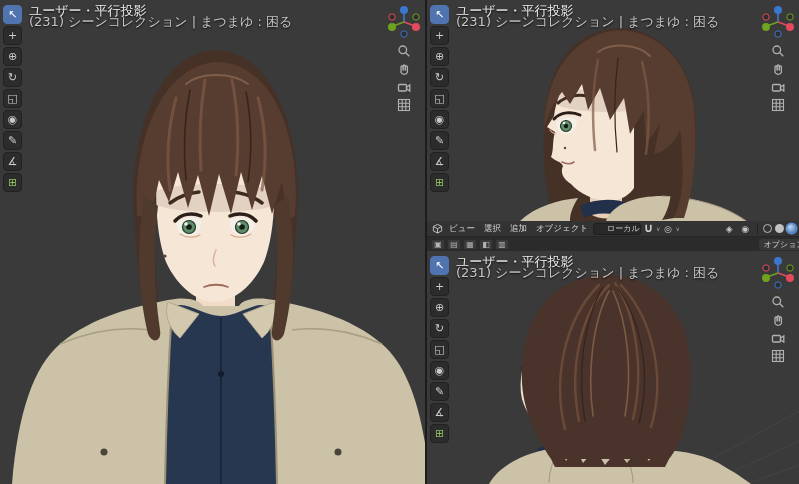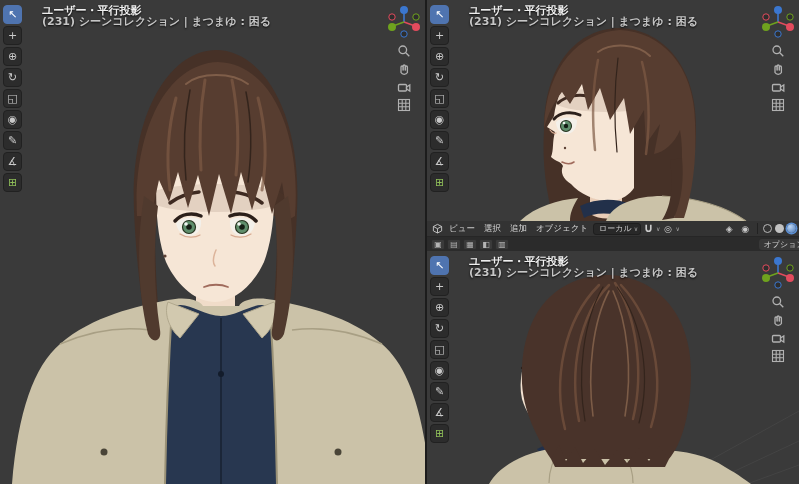--- a/index.html
+++ b/index.html
@@ -1,32 +1,32 @@
 <!DOCTYPE html>
 <html><head>
 <meta charset="utf-8">
 <style>
   html,body{margin:0;padding:0;background:#181818;font-family:"DejaVu Sans",sans-serif;}
   .app{position:relative;width:799px;height:484px;background:#1c1c1c;overflow:hidden;}
   .vp{position:absolute;background:#3a3a3a;overflow:hidden;}
   .vp-canvas{position:absolute;left:0;top:0;}
-  .vp-info{position:absolute;left:42px;top:5px;z-index:6;font-size:11px;line-height:11px;color:#efefef;text-shadow:0 1px 2px rgba(0,0,0,.85);pointer-events:none;font-weight:bold;}
+  .vp-info{position:absolute;left:29px;top:5px;z-index:6;font-size:13px;line-height:11px;color:#efefef;text-shadow:0 1px 2px rgba(0,0,0,.85);pointer-events:none;}
   .vp-info .l2{color:#c6c6c6;}
   .vp-toolbar{position:absolute;left:3px;top:5px;z-index:6;display:flex;flex-direction:column;gap:2px;}
   .tool-btn{width:19px;height:19px;border-radius:4px;background:rgba(43,43,43,.95);border:1px solid #212121;box-sizing:border-box;color:#c9c9c9;font-size:11px;line-height:1;display:flex;align-items:center;justify-content:center;cursor:pointer;}
   .tool-btn.active{background:#4f74b0;border-color:#4f74b0;color:#fff;}
   .tool-btn.green{color:#8fbf59;}
   .vp-nav{position:absolute;right:3px;top:4px;z-index:6;display:flex;flex-direction:column;align-items:center;gap:3px;}
   .gizmo{width:36px;height:36px;}
   .nav-icon{width:15px;height:15px;opacity:.8;display:flex;align-items:center;justify-content:center;cursor:pointer;}
   .hdr{position:absolute;left:427px;top:221px;width:392px;height:30px;z-index:8;}
   .hdr-r1{height:16px;background:#333333;display:flex;align-items:center;gap:1px;padding:0 4px;box-sizing:border-box;border-bottom:1px solid #262626;}
   .hdr-r2{height:14px;background:#2b2b2b;display:flex;align-items:center;gap:2px;padding:0 4px;box-sizing:border-box;}
   .menu{font-size:8.5px;color:#d9d9d9;padding:0 4px;white-space:nowrap;cursor:pointer;}
-  .pill{background:#282828;border:1px solid #1e1e1e;border-radius:3px;height:12px;display:flex;align-items:center;gap:2px;padding:0 3px;color:#cfcfcf;font-size:8px;white-space:nowrap;overflow:hidden;max-width:48px;box-sizing:border-box;cursor:pointer;}
+  .pill{background:#282828;border:1px solid #1e1e1e;border-radius:3px;height:12px;display:flex;align-items:center;gap:2px;padding:0 11px;color:#cfcfcf;font-size:8px;white-space:nowrap;overflow:hidden;max-width:48px;box-sizing:border-box;cursor:pointer;}
   .icon-btn{height:13px;min-width:13px;display:flex;align-items:center;justify-content:center;color:#c9c9c9;font-size:9px;cursor:pointer;}
   .caret{font-size:6px;color:#a5a5a5;}
   .sep{width:1px;height:11px;background:#222;margin:0 2px;}
   .right-cluster{margin-left:auto;display:flex;align-items:center;gap:3px;}
   .sph{width:9px;height:9px;border-radius:50%;box-sizing:border-box;cursor:pointer;}
   .sph.wire{border:1.5px solid #b9b9b9;}
   .sph.solid{background:#c2c2c2;}
   .sph.material{background:radial-gradient(circle at 35% 30%,#bcd6f5,#3f6fb0);box-shadow:0 0 0 1.5px #5a8fd6;}
   .sph.render{background:radial-gradient(circle at 35% 30%,#f0e0c0,#9a7848);}
   .qicon{width:14px;height:11px;background:#3a3a3a;border:1px solid #2c2c2c;border-radius:2px;color:#b5b5b5;font-size:8px;display:flex;align-items:center;justify-content:center;box-sizing:border-box;cursor:pointer;}

